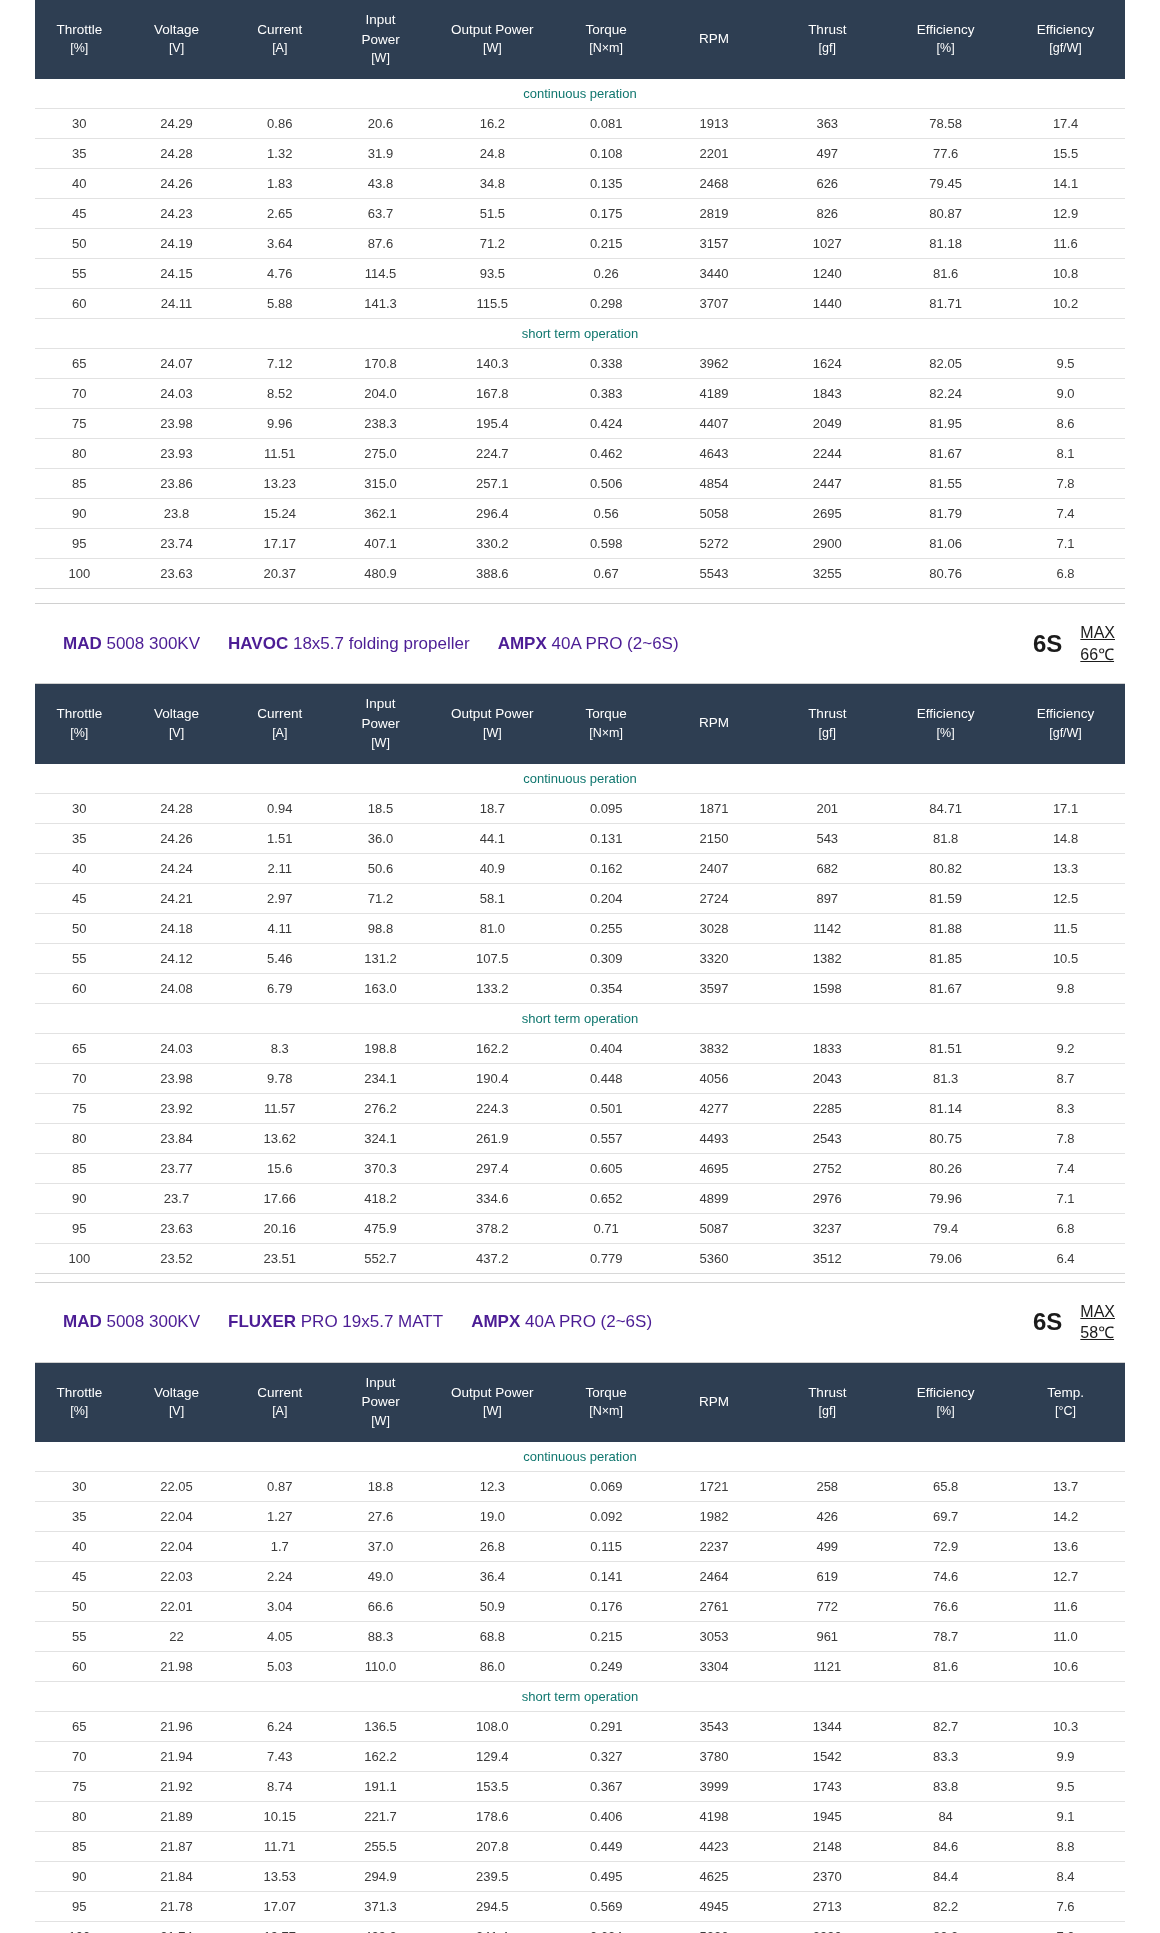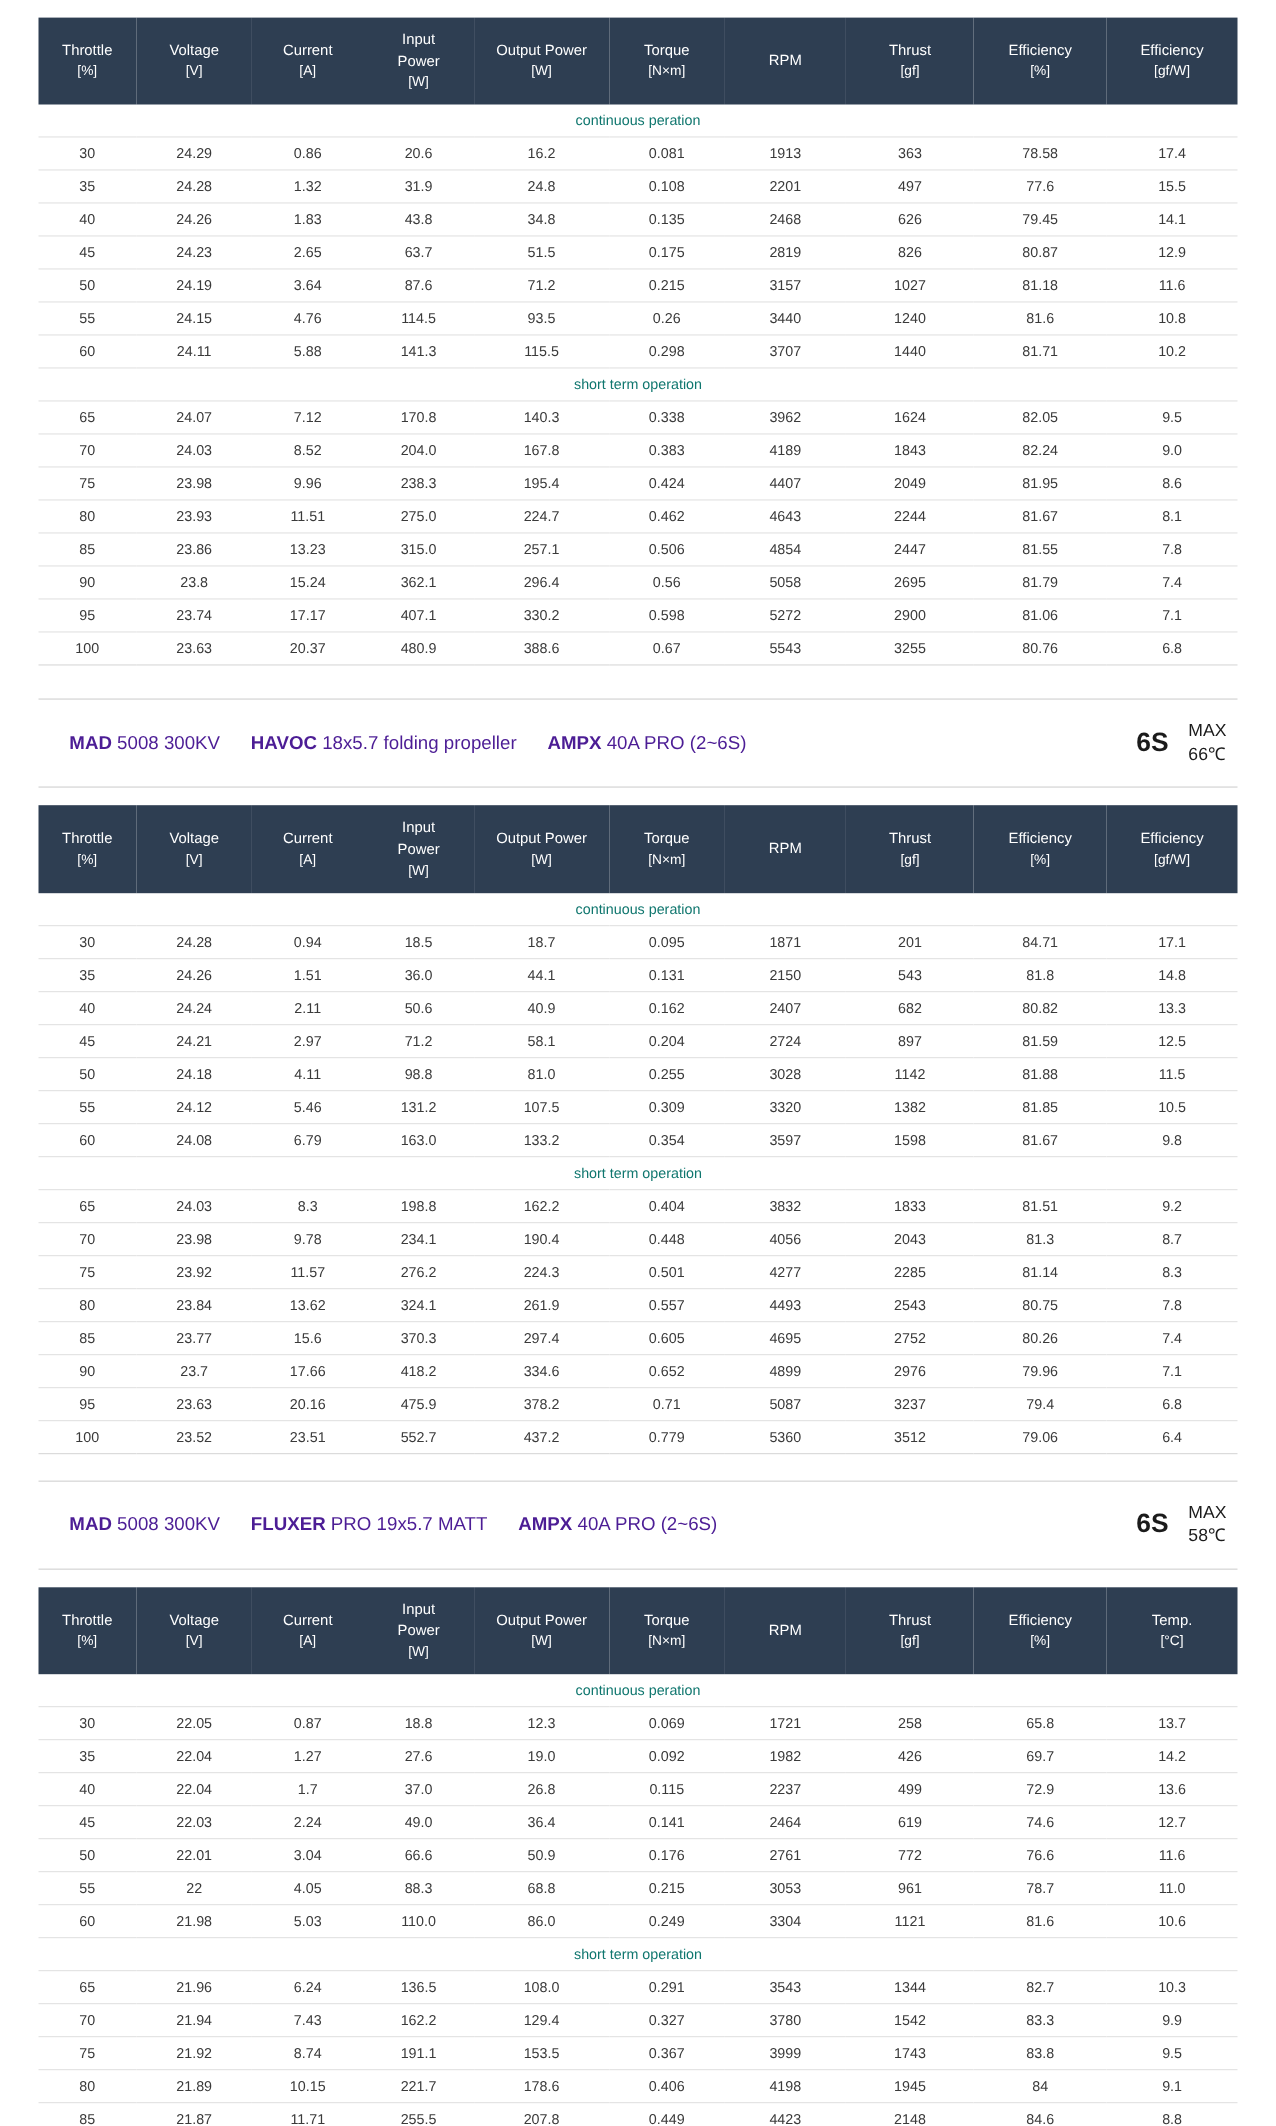--- a/index.html
+++ b/index.html
@@ -13,21 +13,21 @@
     color: #333333;
     -webkit-font-smoothing: antialiased;
   }
   .page {
     width: 1160px;
     margin: 0 auto;
     background: #ffffff;
   }
   .block {
     width: 1090px;
-    margin: 16px auto;
+    margin: 0 auto;
   }
   
   table.perf {
     width: 1090px;
     border-collapse: collapse;
     table-layout: fixed;
     font-size: 13px;
   }
   table.perf thead th {
     background: #2e3e52;
@@ -117,20 +117,21 @@
     padding-right: 18px;
     white-space: nowrap;
   }
   .maxtemp {
     font-size: 16px;
     color: #1b1b1b;
     line-height: 1.35;
     text-align: left;
     padding-right: 10px;
     white-space: nowrap;
+    text-decoration: underline;
   }
   .maxtemp .t1 { display: block; }
   .maxtemp .t2 { display: block; }
   .spacer-sm { height: 14px; }
   .spacer-xs { height: 8px; }
 </style>
 </head>
 <body>
 
 <div class="page">

